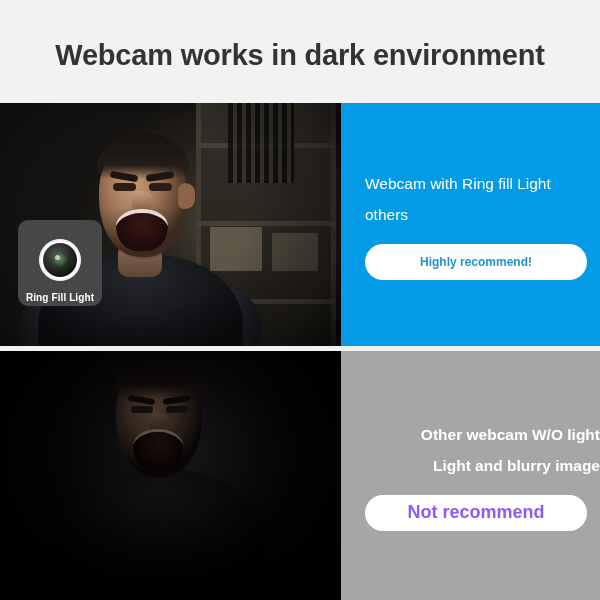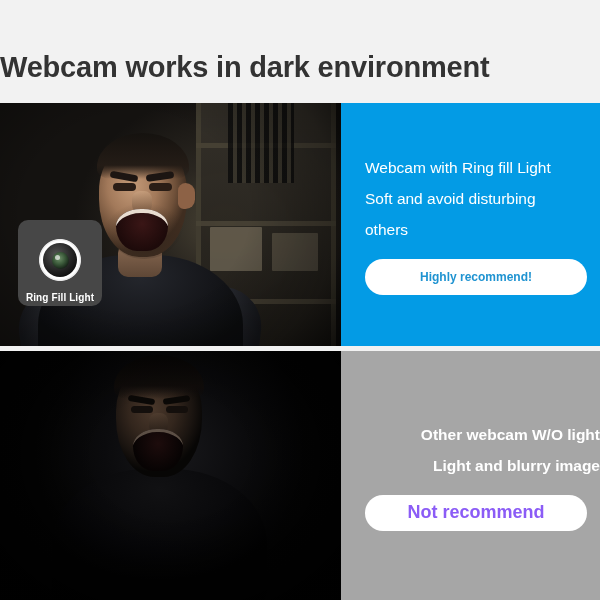--- a/index.html
+++ b/index.html
@@ -18,27 +18,27 @@
     position: relative;
     width: 600px;
     height: 600px;
     background: #f2f2f2;
     overflow: hidden;
   }
 
   
   .header {
     position: absolute;
-    left: 0; top: 16px;
+    left: 0; top: 4px;
     width: 600px;
     height: 103px;
     background: #f2f2f2;
     display: flex;
     align-items: center;
-    justify-content: flex-start;
+    justify-content: center;
   }
   .header-title {
     font-size: 29px;
     font-weight: 700;
     color: #333333;
     letter-spacing: -0.2px;
     white-space: nowrap;
     text-align: center;
   }
 
@@ -397,21 +397,20 @@
               </div>
           </div>
         </div>
         <div class="badge-label">Ring Fill Light</div>
       </div>
 
     </div>
 
     <div class="text-pane pane-blue">
       <div class="pane-line">Webcam with Ring fill Light</div>
-      <div class="pane-line">Soft and avoid disturbing</div>
       <div class="pane-line">others</div>
       <div class="pill pill-blue">Highly recommend!</div>
     </div>
   </div>
 
   <div class="row row-bottom">
 
     <div class="video-pane">
       <div class="scene scene-bg-dark">
         <div class="person">

